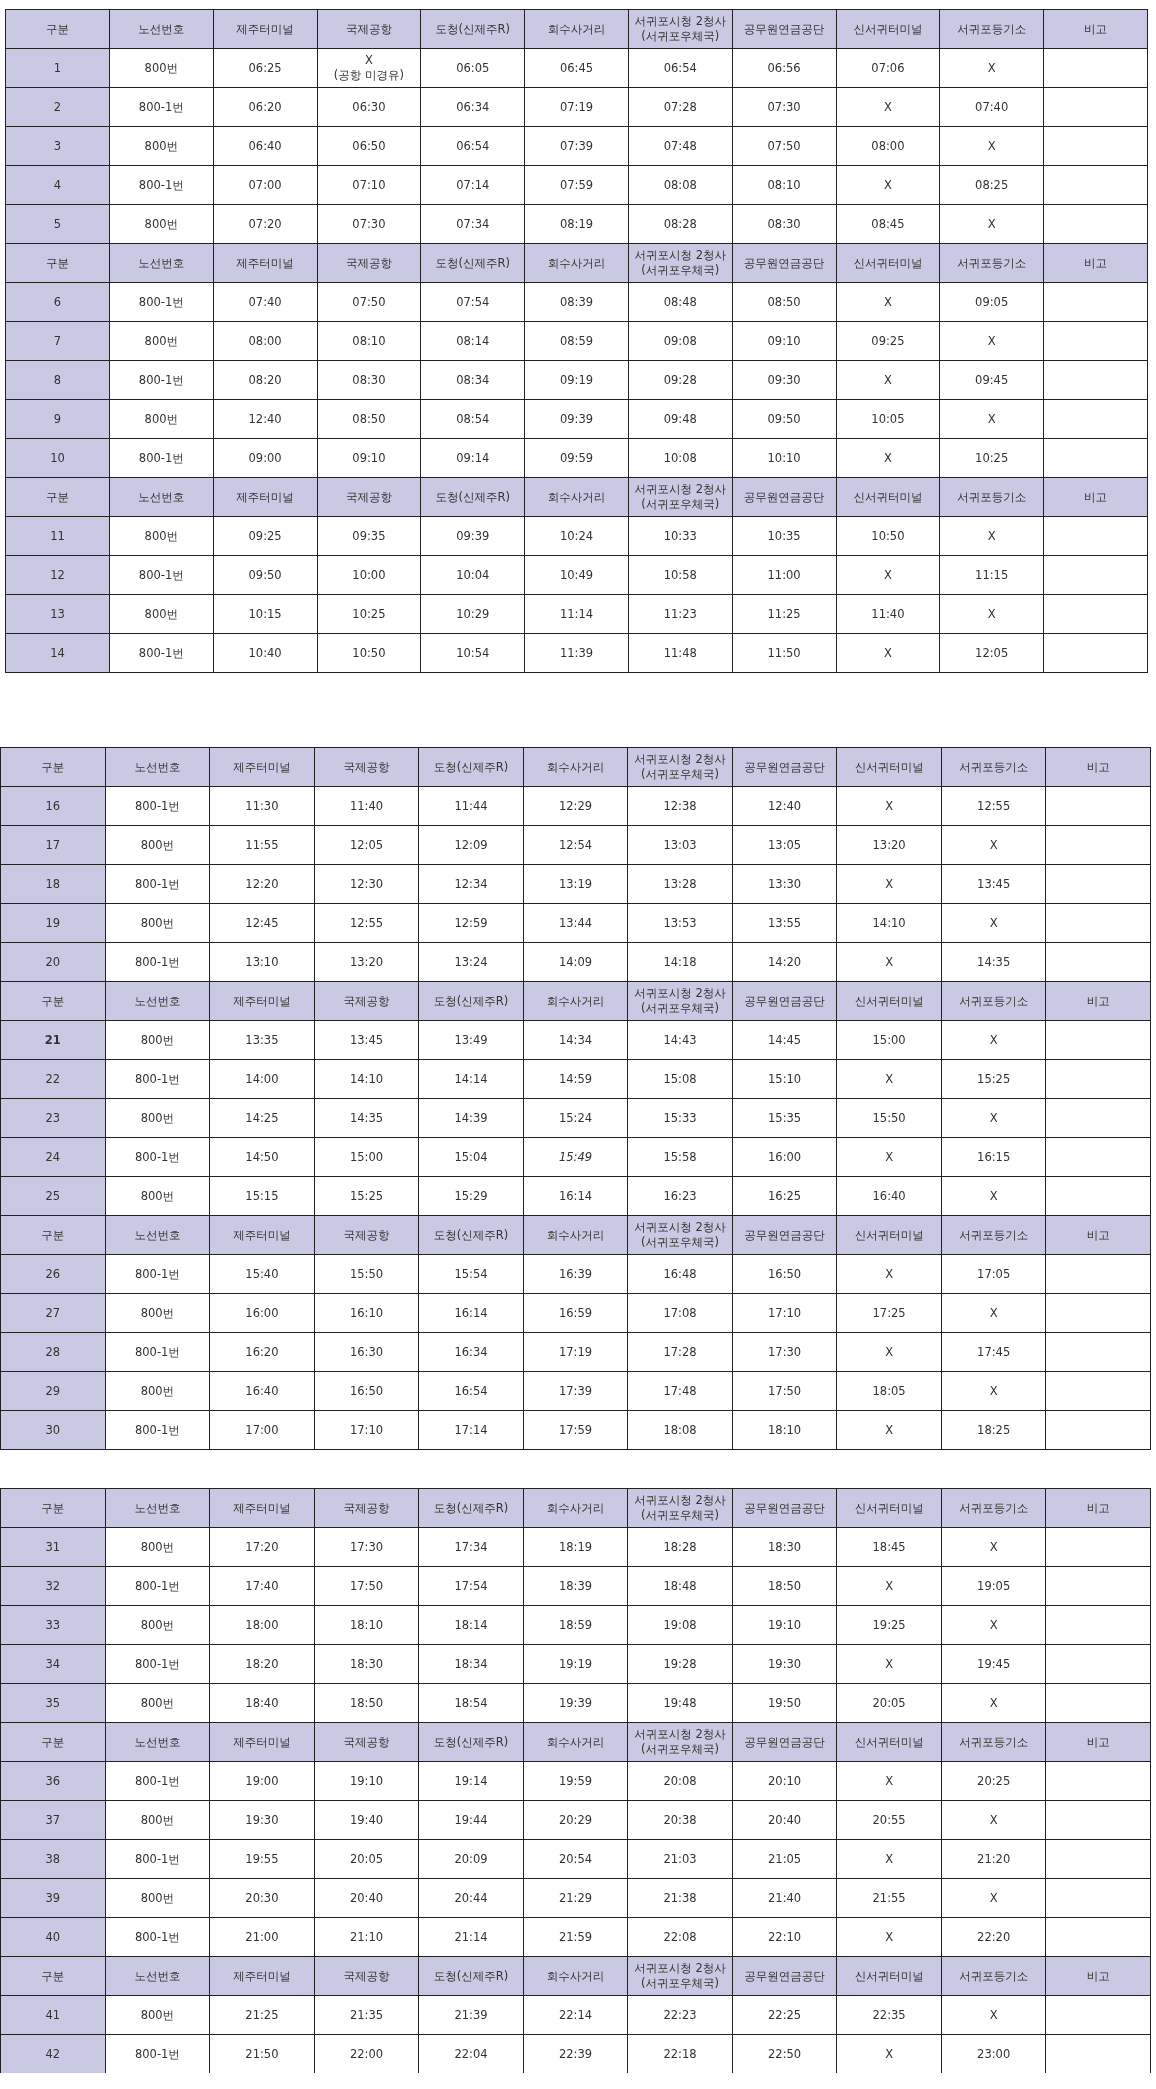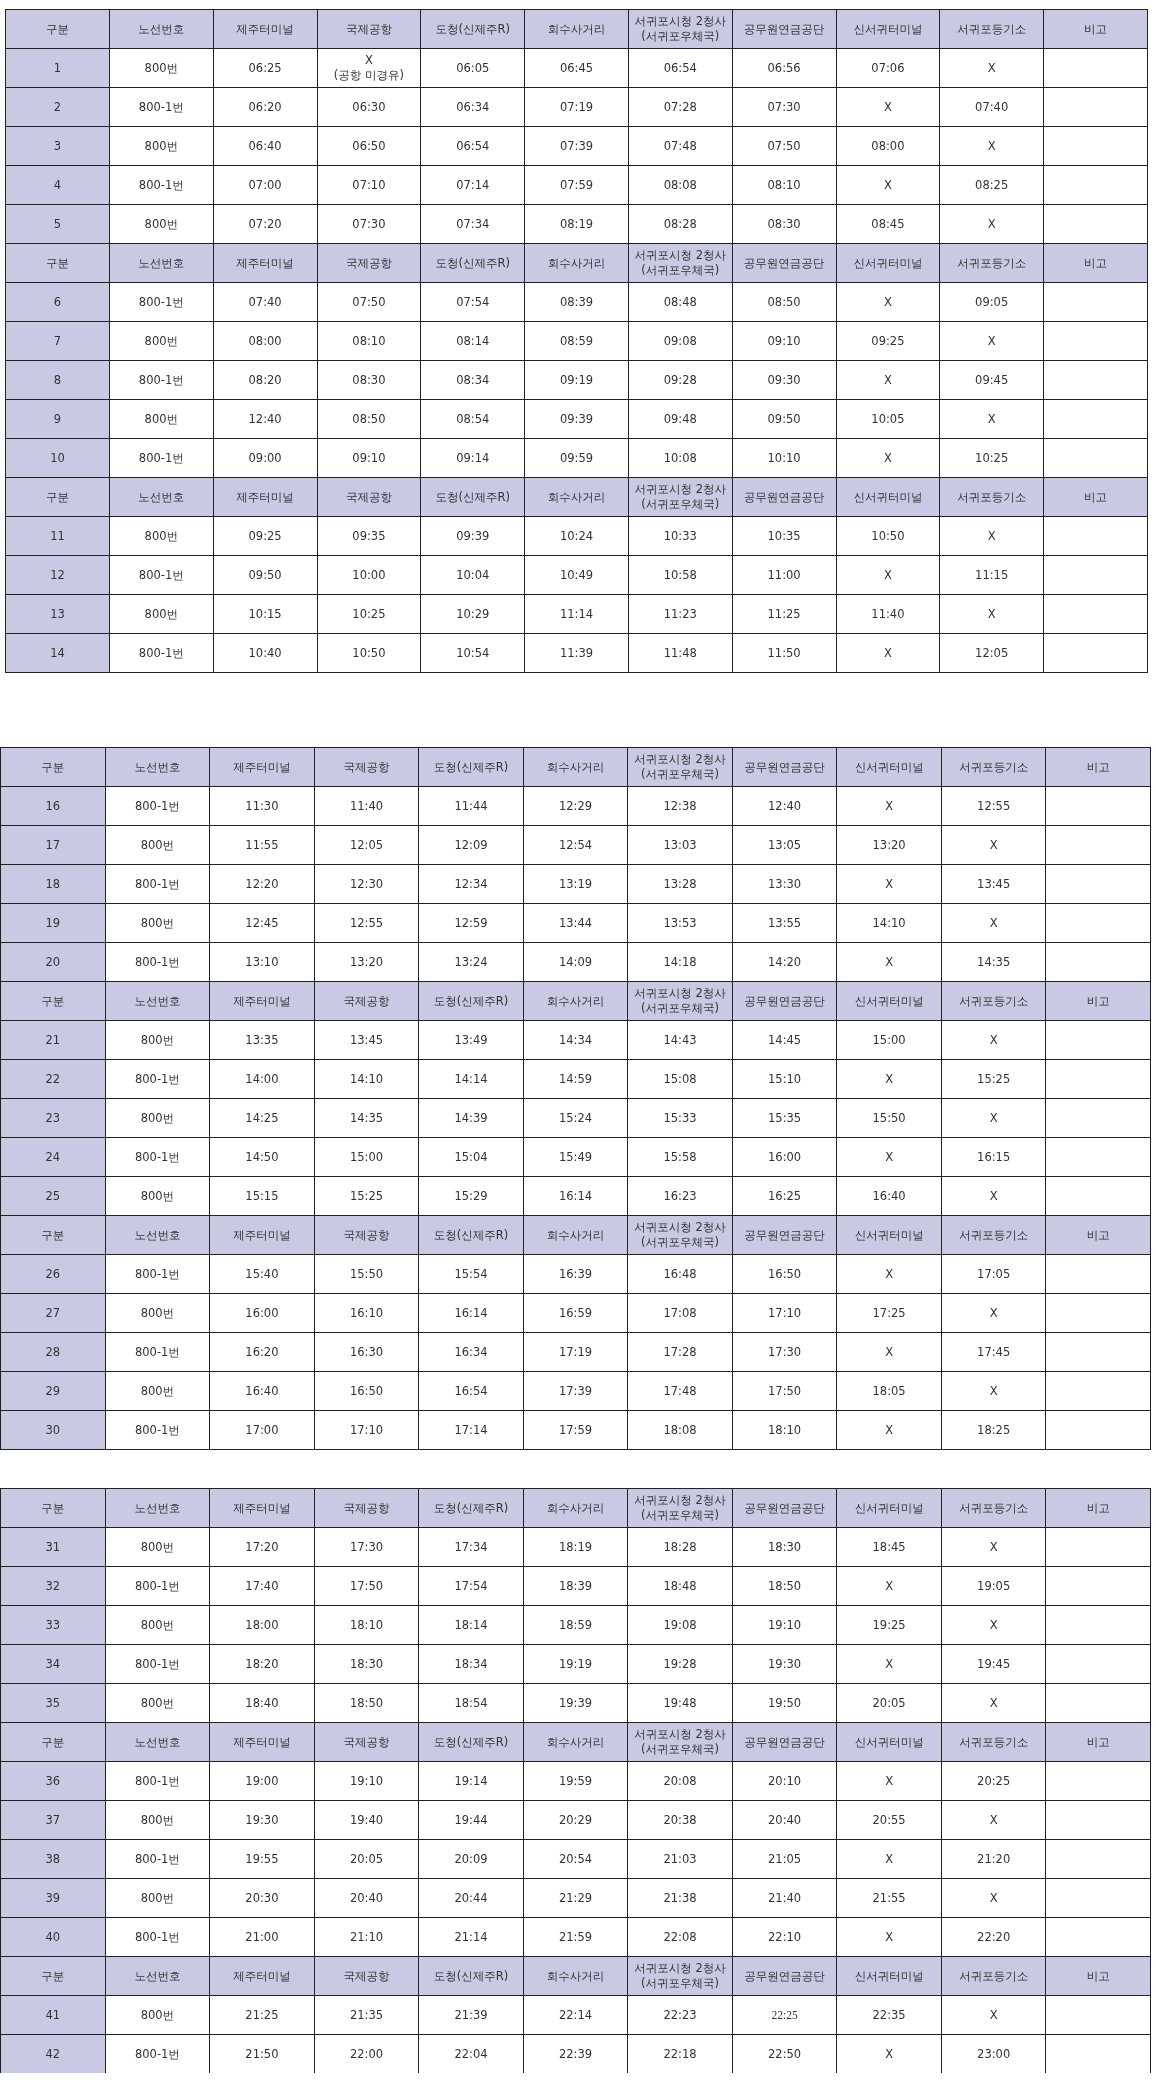--- a/index.html
+++ b/index.html
@@ -369,21 +369,21 @@
           <th style="white-space: pre-line;">도청(신제주R)</th>
           <th style="white-space: pre-line;">회수사거리</th>
           <th style="white-space: pre-line;">서귀포시청 2청사
 (서귀포우체국)</th>
           <th style="white-space: pre-line;">공무원연금공단</th>
           <th style="white-space: pre-line;">신서귀터미널</th>
           <th style="white-space: pre-line;">서귀포등기소</th>
           <th style="white-space: pre-line;">비고</th>
         </tr>
         <tr>
-          <td class="num" style="white-space: pre-line;">21</td>
+          <td class="num" style="white-space: pre-line; font-weight: bold;">21</td>
           <td style="white-space: pre-line;">800번</td>
           <td style="white-space: pre-line;">13:35</td>
           <td style="white-space: pre-line;">13:45</td>
           <td style="white-space: pre-line;">13:49</td>
           <td style="white-space: pre-line;">14:34</td>
           <td style="white-space: pre-line;">14:43</td>
           <td style="white-space: pre-line;">14:45</td>
           <td style="white-space: pre-line;">15:00</td>
           <td style="white-space: pre-line;">X</td>
           <td style="white-space: pre-line;"></td>
@@ -413,21 +413,21 @@
           <td style="white-space: pre-line;">15:50</td>
           <td style="white-space: pre-line;">X</td>
           <td style="white-space: pre-line;"></td>
         </tr>
         <tr>
           <td class="num" style="white-space: pre-line;">24</td>
           <td style="white-space: pre-line;">800-1번</td>
           <td style="white-space: pre-line;">14:50</td>
           <td style="white-space: pre-line;">15:00</td>
           <td style="white-space: pre-line;">15:04</td>
-          <td style="white-space: pre-line;">15:49</td>
+          <td style="white-space: pre-line; font-style: italic;">15:49</td>
           <td style="white-space: pre-line;">15:58</td>
           <td style="white-space: pre-line;">16:00</td>
           <td style="white-space: pre-line;">X</td>
           <td style="white-space: pre-line;">16:15</td>
           <td style="white-space: pre-line;"></td>
         </tr>
         <tr>
           <td class="num" style="white-space: pre-line;">25</td>
           <td style="white-space: pre-line;">800번</td>
           <td style="white-space: pre-line;">15:15</td>
@@ -711,21 +711,21 @@
           <th style="white-space: pre-line;">비고</th>
         </tr>
         <tr>
           <td class="num" style="white-space: pre-line;">41</td>
           <td style="white-space: pre-line;">800번</td>
           <td style="white-space: pre-line;">21:25</td>
           <td style="white-space: pre-line;">21:35</td>
           <td style="white-space: pre-line;">21:39</td>
           <td style="white-space: pre-line;">22:14</td>
           <td style="white-space: pre-line;">22:23</td>
-          <td style="white-space: pre-line; font-family: Liberation Serif, serif;">22:25</td>
+          <td style="white-space: pre-line;">22:25</td>
           <td style="white-space: pre-line;">22:35</td>
           <td style="white-space: pre-line;">X</td>
           <td style="white-space: pre-line;"></td>
         </tr>
         <tr class="cut">
           <td class="num" style="white-space: pre-line;">42</td>
           <td style="white-space: pre-line;">800-1번</td>
           <td style="white-space: pre-line;">21:50</td>
           <td style="white-space: pre-line;">22:00</td>
           <td style="white-space: pre-line;">22:04</td>

